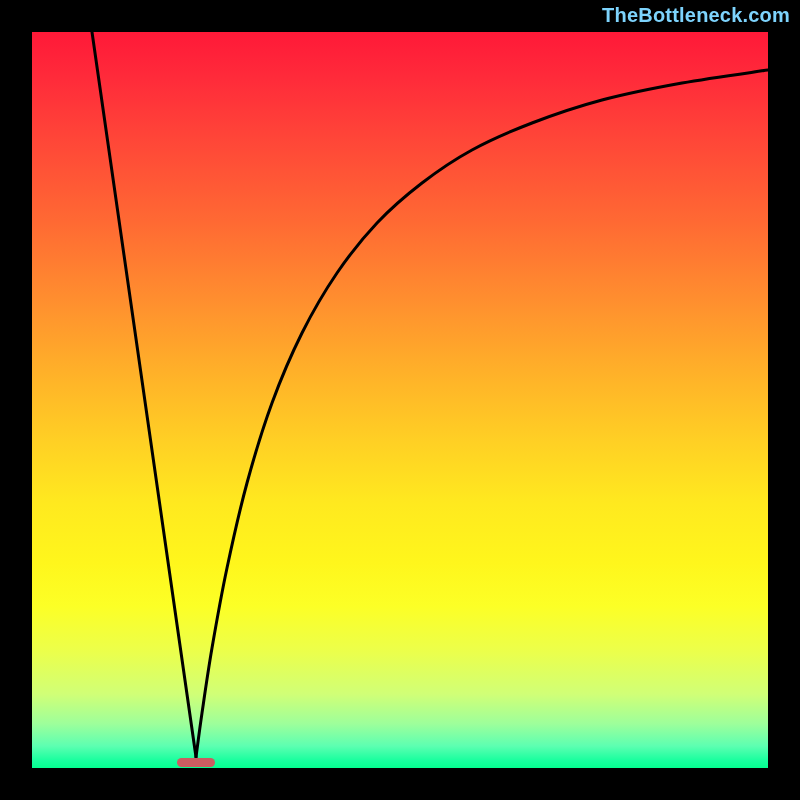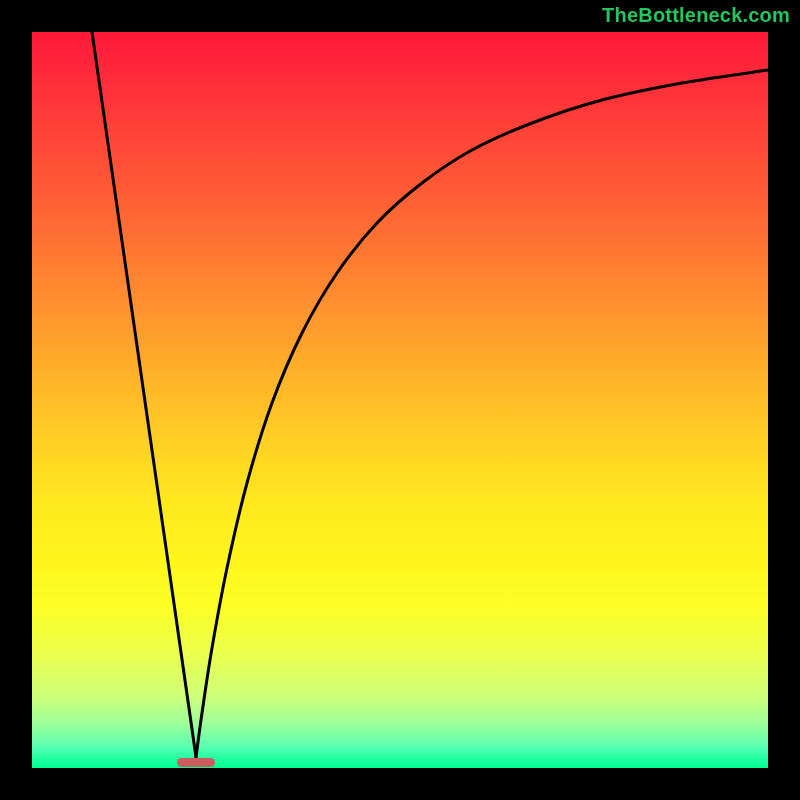--- a/index.html
+++ b/index.html
@@ -50,21 +50,21 @@
       #9dff9b 94%,
       #5dffb1 97%,
       #18ff9e 99%,
       #04ff90 100%
     );
   }
   .watermark {
     position: absolute;
     top: 4px;
     right: 10px;
-    color: #22c55e;
+    color: #7dd3fc;
     font-size: 20px;
     font-weight: 600;
     letter-spacing: 0.2px;
     z-index: 10;
   }
   svg.curves {
     position: absolute;
     top: 0;
     left: 0;
     width: 100%;

